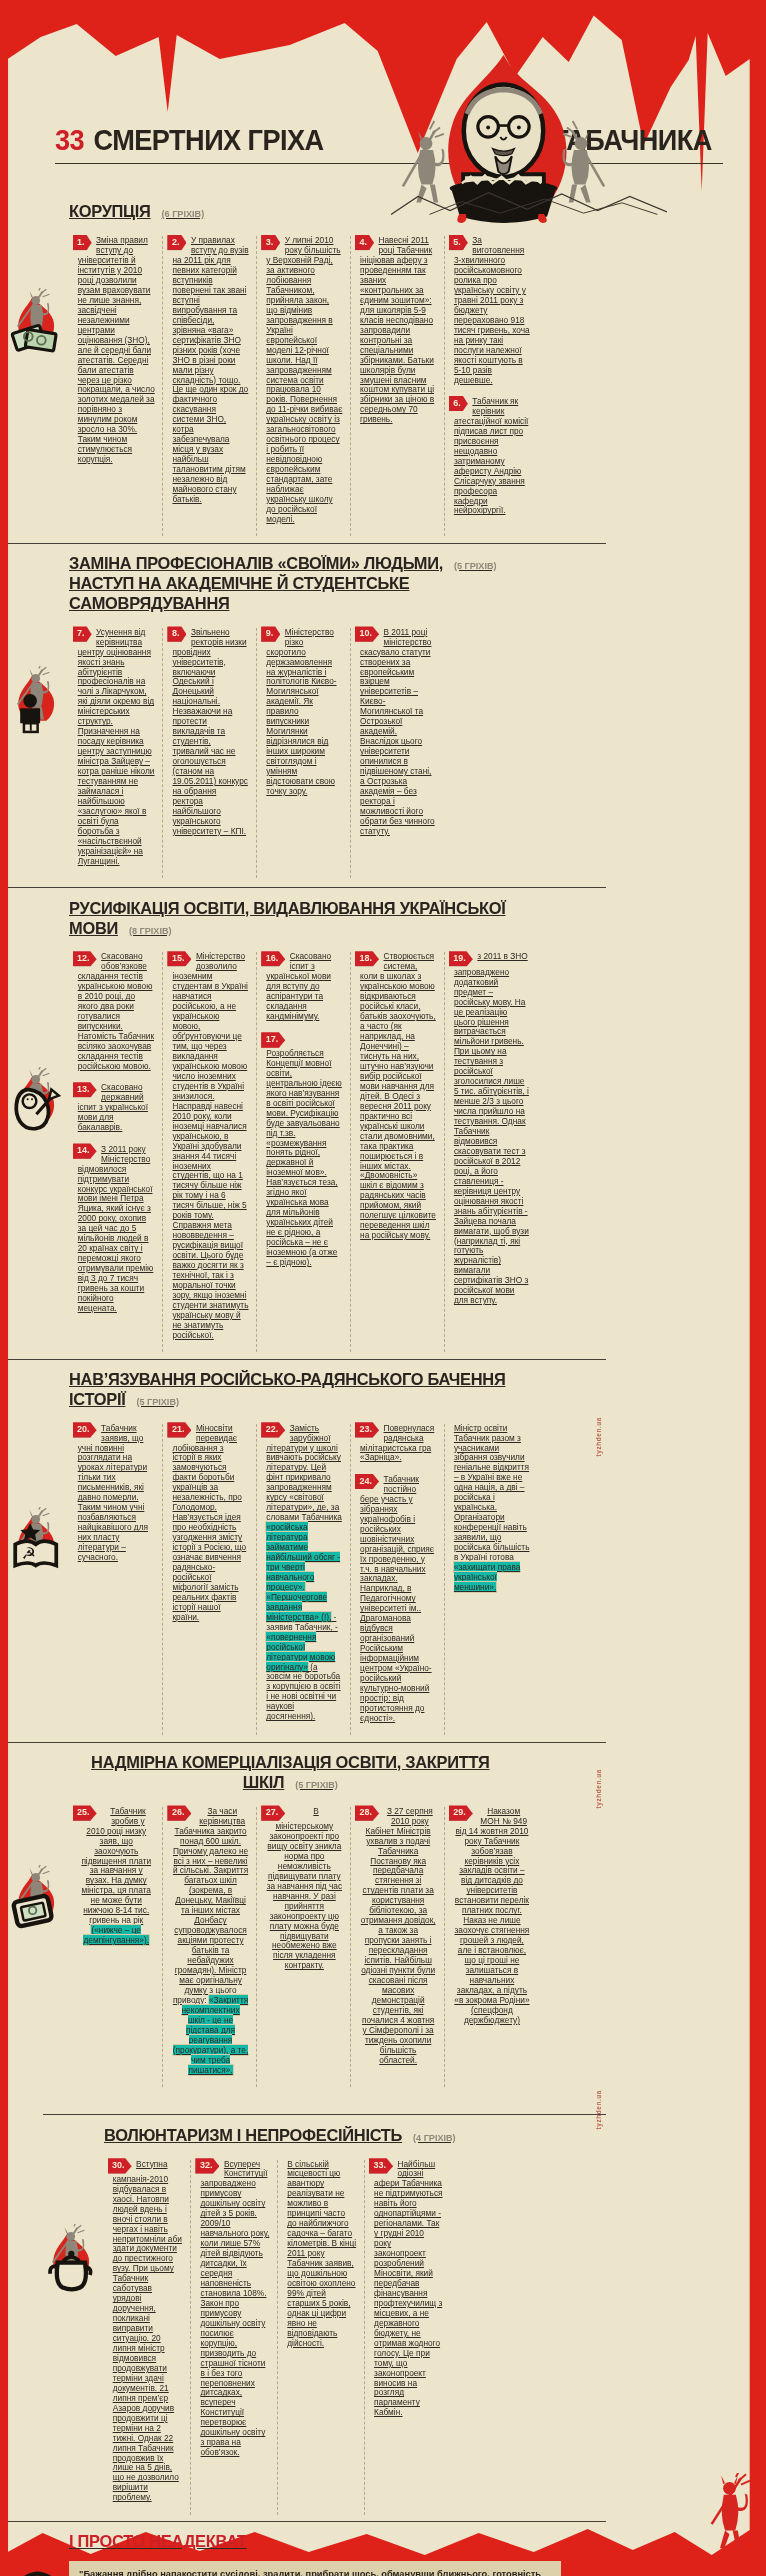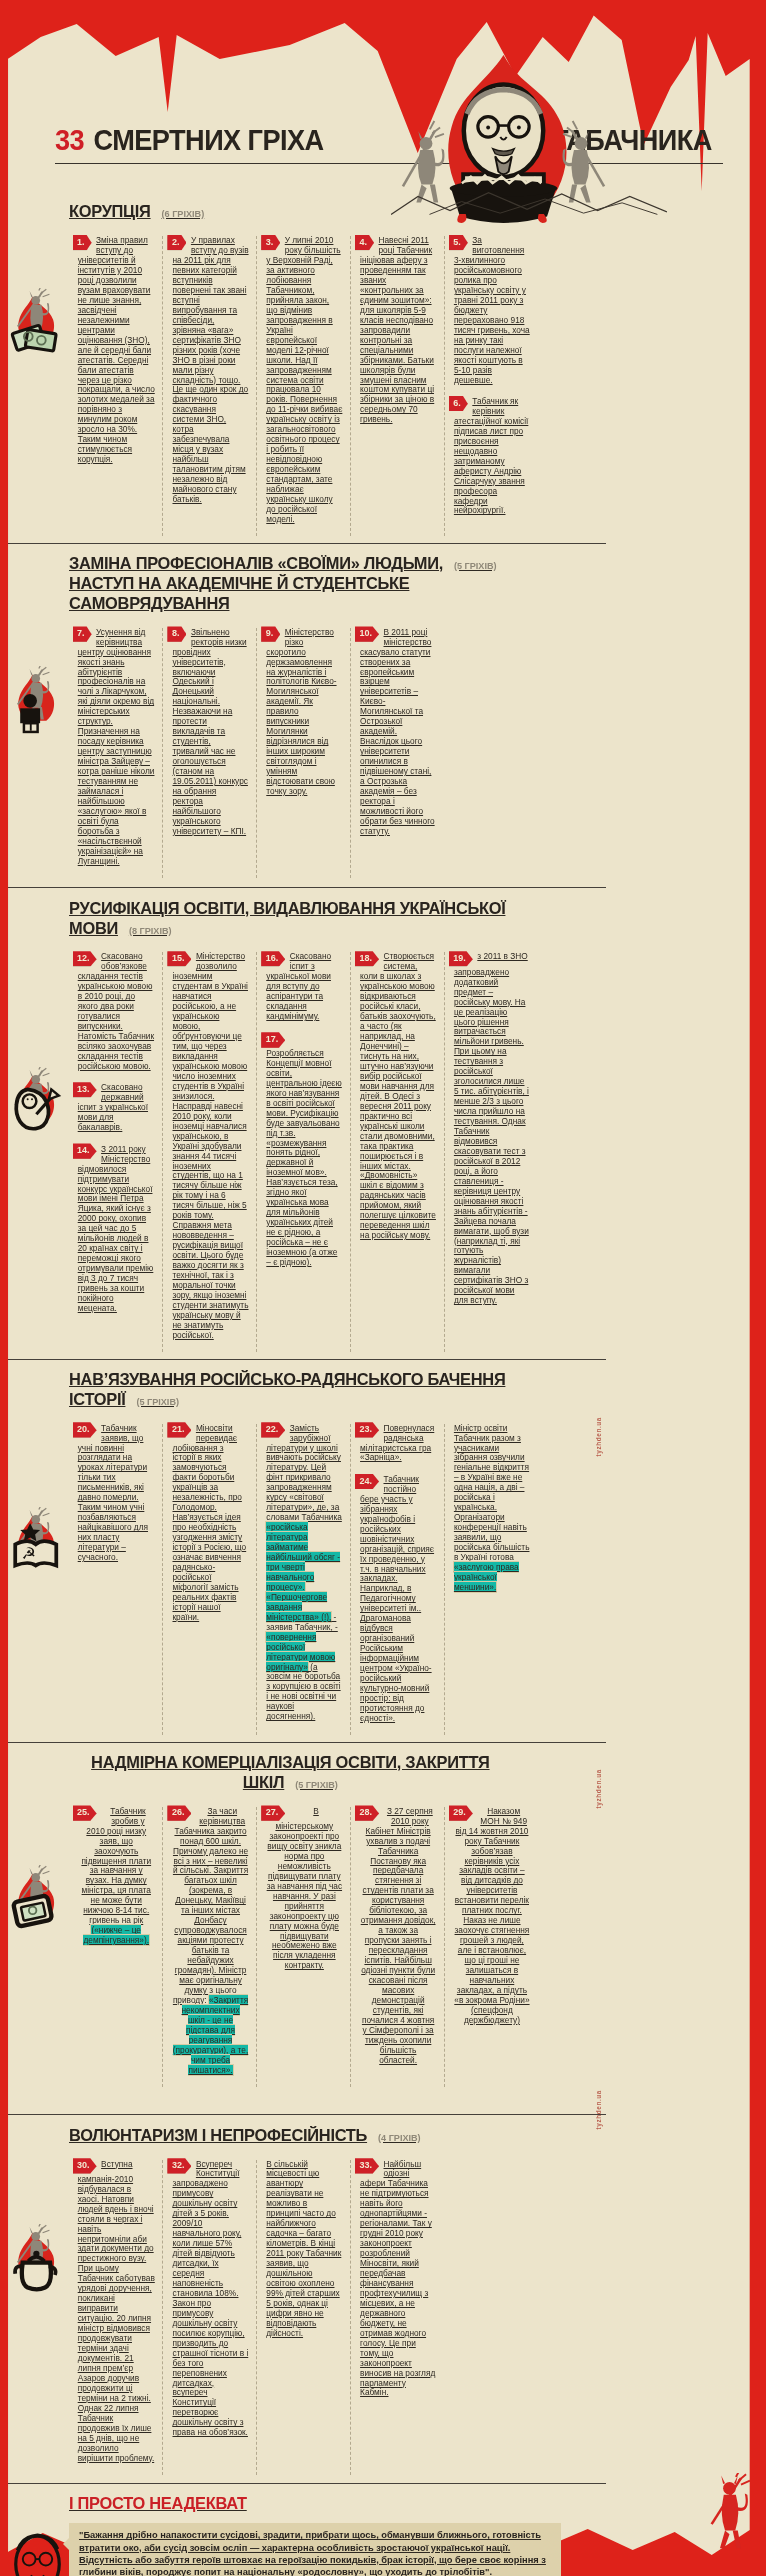--- a/index.html
+++ b/index.html
@@ -30,21 +30,21 @@
   #pile{position:absolute;left:383px;top:190px;width:276px;height:27px;}
   
   .tz{position:absolute;right:3.8px;writing-mode:vertical-rl;transform:rotate(180deg);
       color:#b14a3b;font-size:6.4px;letter-spacing:0.6px;font-weight:bold;opacity:.85;}
   .tz:nth-of-type(1){top:276px;}.tz:nth-of-type(2){top:615px;}.tz:nth-of-type(3){top:1064px;}
   .tz:nth-of-type(4){top:1417px;}.tz:nth-of-type(5){top:1769px;}.tz:nth-of-type(6){top:2090px;}
   
   section.sins{position:relative;padding:10.3px 0 6.4px 0;}
   section.sins + section.sins, #footer{border-top:1.3px solid #45403a;}
   .sec-1{min-height:308px;}.sec-2{min-height:327px;}.sec-3{min-height:435px;}
-  .sec-4{min-height:345px;}.sec-5{min-height:355px;text-align:center;}.sec-6{min-height:351px;}
+  .sec-4{min-height:345px;}.sec-5{min-height:355px;text-align:center;}.sec-6{min-height:351px;margin-left:35px;}
   .sec-title{margin:0 71px 14px 61px;font-size:17.3px;line-height:1.15;color:#29241f;
     transform:scaleX(.95);transform-origin:left;letter-spacing:-0.3px;}
   .sec-title .count{color:#8f8878;font-size:9.6px;margin-left:11.5px;letter-spacing:0;white-space:nowrap;}
   .cols{display:grid;grid-template-columns:repeat(5,1fr);margin:0 68px 0 61px;}
   .col{padding:0 7.7px 0 9px;}
   .col + .col{border-left:0.6px dashed #b3a98f;}
   p.item{margin:0 0 11.5px 0;font-size:8.3px;line-height:1.2;color:#2e2922;}
   .badge{float:left;background:#cf2027;color:#f2ead2;font-weight:bold;font-size:9px;
     padding:1.9px 7px 2.6px 4.5px;margin:-1.3px 4.5px 1.3px -5.1px;
     clip-path:polygon(0 0,74% 0,100% 52%,74% 100%,0 100%);
@@ -266,21 +266,21 @@
             <p class="item"><span class="badge">21.</span><span>Міносвіти перевидає лобіювання з історії в яких замовчуються факти боротьби українців за незалежність, про Голодомор. Нав’язується ідея про необхідність узгодження змісту історії з Росією, що означає вивчення радянсько-російської міфології замість реальних фактів історії нашої країни.</span></p>
           </div>
           <div class="col">
             <p class="item"><span class="badge">22.</span><span>Замість зарубіжної літератури у школі вивчають російську літературу. Цей фінт прикривало запровадженням курсу «світової літератури», де, за словами Табачника </span><span class="hl">«російська література займатиме найбільший обсяг - три чверті навчального процесу».</span><span> </span><span class="hl">«Першочергове завдання міністерства» (!),</span><span> - заявив Табачник, - </span><span class="hl">«повернення російської літератури мовою оригіналу»</span><span> (а зовсім не боротьба з корупцією в освіті і не нові освітні чи наукові досягнення).</span></p>
           </div>
           <div class="col">
             <p class="item"><span class="badge">23.</span><span>Повернулася радянська мілітаристська гра «Зарніца».</span></p>
             <p class="item"><span class="badge">24.</span><span>Табачник постійно бере участь у зібраннях українофобів і російських шовіністичних організацій, сприяє їх проведенню, у т.ч. в навчальних закладах. Наприклад, в Педагогічному університеті ім.. Драгоманова відбувся організований Російським інформаційним центром «Україно-російський культурно-мовний простір: від протистояння до єдності».</span></p>
           </div>
           <div class="col">
-            <p class="item"><span>Міністр освіти Табачник разом з учасниками зібрання озвучили геніальне відкриття – в Україні вже не одна нація, а дві – російська і українська. Організатори конференції навіть заявили,  що російська більшість в Україні готова </span><span class="hl">«заслугою права української меншини».</span></p>
+            <p class="item"><span>Міністр освіти Табачник разом з учасниками зібрання озвучили геніальне відкриття – в Україні вже не одна нація, а дві – російська і українська. Організатори конференції навіть заявили,  що російська більшість в Україні готова </span><span class="hl">«захищати права української меншини».</span></p>
           </div>
         </div>
       </section>
       <section class="sins sec-5">
         <h2 class="sec-title"><span>НАДМІРНА КОМЕРЦІАЛІЗАЦІЯ ОСВІТИ, ЗАКРИТТЯ ШКІЛ</span><span class="count">(5 ГРІХІВ)</span></h2>
         <div class="sec-icon"><svg viewBox="0 0 90 110">
             <path d="M38,14 C31,28 20,36 16,52 C12,66 18,80 30,88 L60,88 C71,79 75,64 71,51 C65,34 49,29 38,14 Z" fill="#d8241c"></path>
             <g fill="#8e8779">
               <line x1="14" y1="62" x2="54" y2="6" stroke="#8e8779" stroke-width="3"></line>
               <path d="M51,9 l9,-7 M54,14 l11,-4 M48,4 l5,-10" stroke="#8e8779" stroke-width="2" fill="none"></path>

